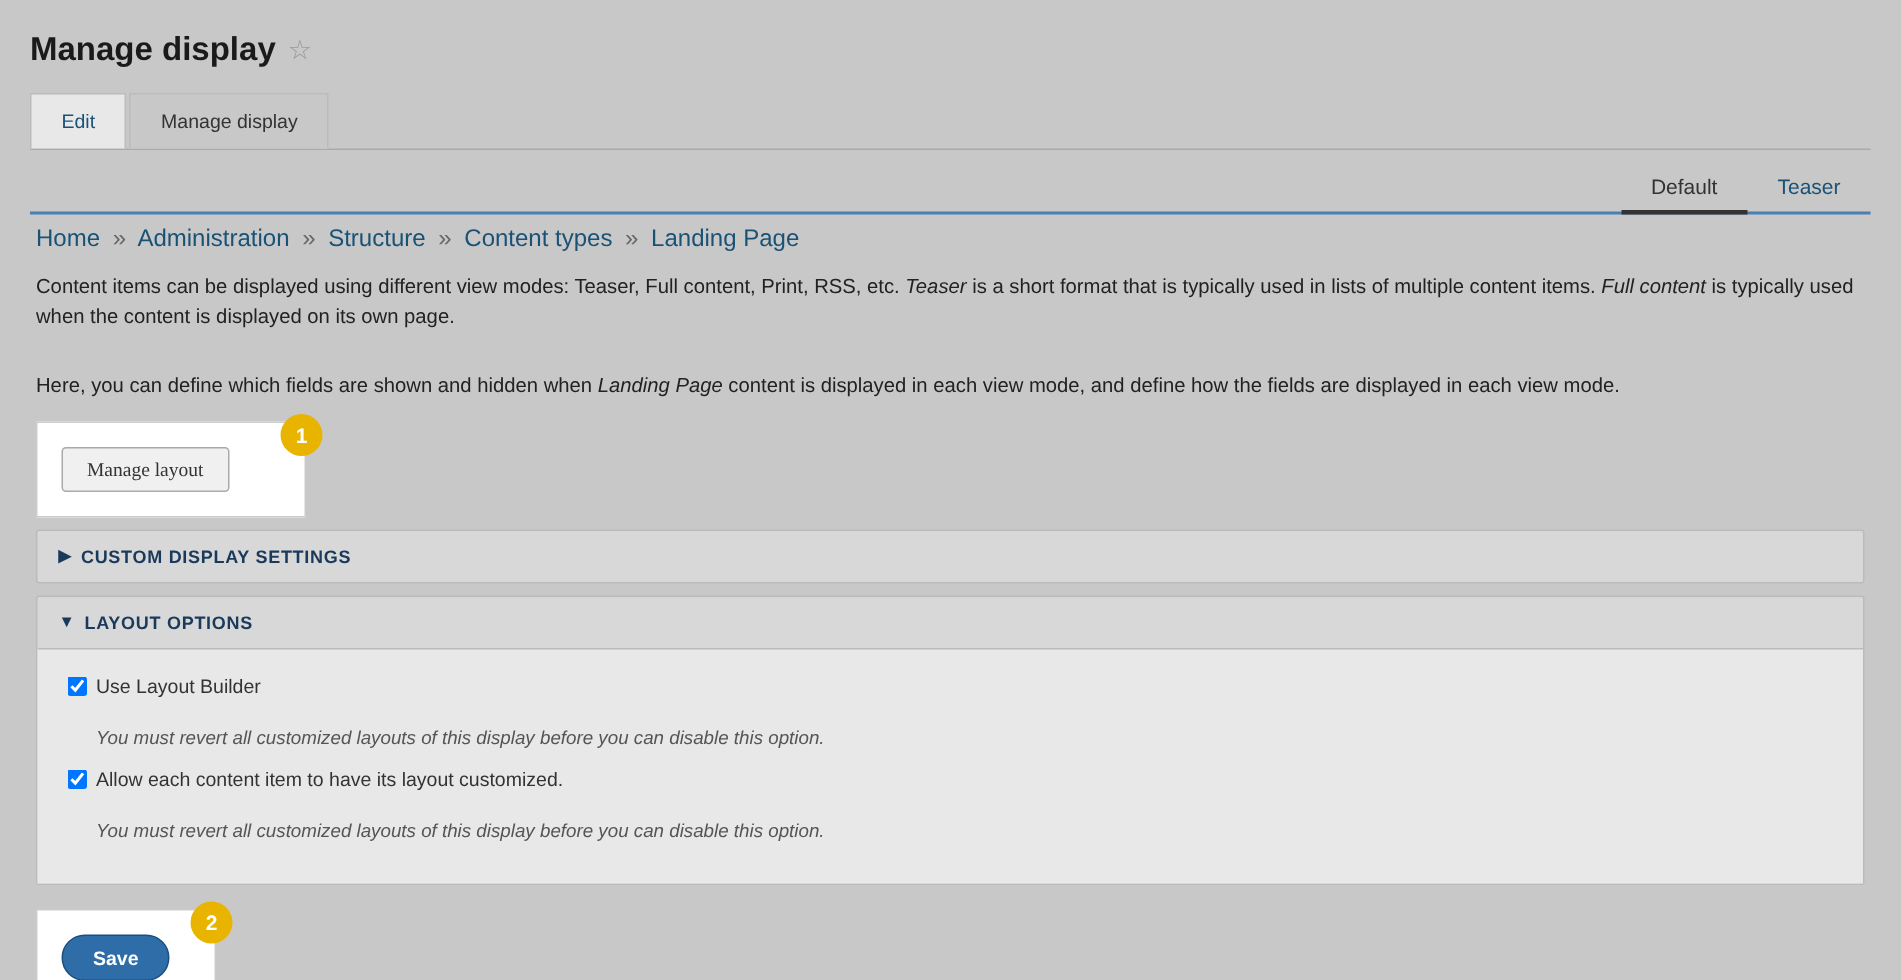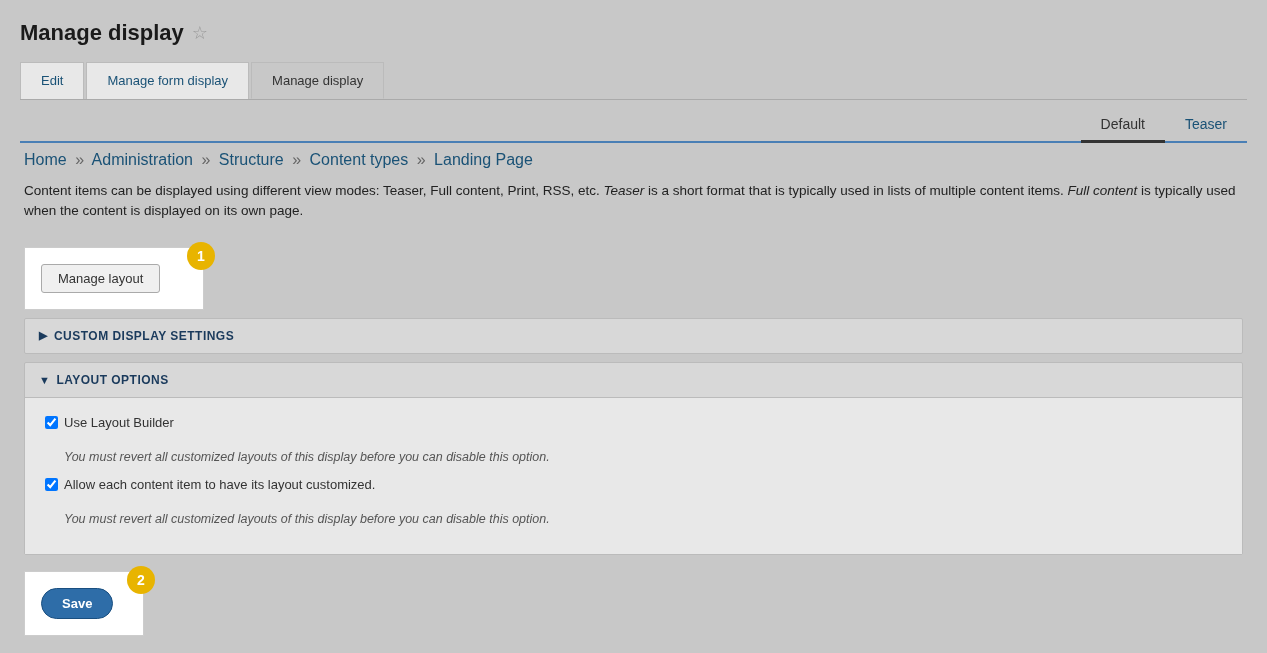--- a/index.html
+++ b/index.html
@@ -142,20 +142,21 @@
     }
 
     .manage-layout-btn {
       background: #f0f0f0;
       border: 1px solid #aaa;
       padding: 6px 16px;
       border-radius: 3px;
       cursor: pointer;
       font-size: 13px;
       color: #333;
+      font-family: Liberation Serif, serif;
     }
 
     .badge-circle {
       width: 28px;
       height: 28px;
       border-radius: 50%;
       background: #e8b400;
       color: #fff;
       font-weight: bold;
       font-size: 14px;
@@ -269,21 +270,20 @@
 <div class="page-wrapper">
 
   <div class="page-title">
     <h1>Manage display</h1>
     <span class="star-icon">☆</span>
   </div>
 
   <div class="tabs-container">
     <div class="tabs-primary">
       <div class="tab-item">Edit</div>
-      <div class="tab-item">Manage form display</div>
       <div class="tab-item active">Manage display</div>
     </div>
   </div>
 
   <div class="tabs-secondary">
     <div class="tab-secondary active">Default</div>
     <div class="tab-secondary">Teaser</div>
   </div>
 
   <div class="content-area">
@@ -299,20 +299,23 @@
       <span class="sep">»</span>
       <a href="#">Landing Page</a>
     </div>
 
     
     <p class="description-text">
       <span>Content items can be displayed using different view modes: Teaser, Full content, Print, RSS, etc. </span><em>Teaser</em><span> is a short format that is typically used in lists of multiple content items. </span><em>Full content</em><span> is typically used when the content is displayed on its own page.</span>
     </p>
 
     
+    <p class="info-text">
+      <span>Here, you can define which fields are shown and hidden when </span><em>Landing Page</em><span> content is displayed in each view mode, and define how the fields are displayed in each view mode.</span>
+    </p>
 
     
     <div class="floating-panel-1">
       <button class="manage-layout-btn">Manage layout</button>
       <div class="badge-circle">1</div>
     </div>
 
     
     <div class="accordion-section">
       <div class="accordion-header">

